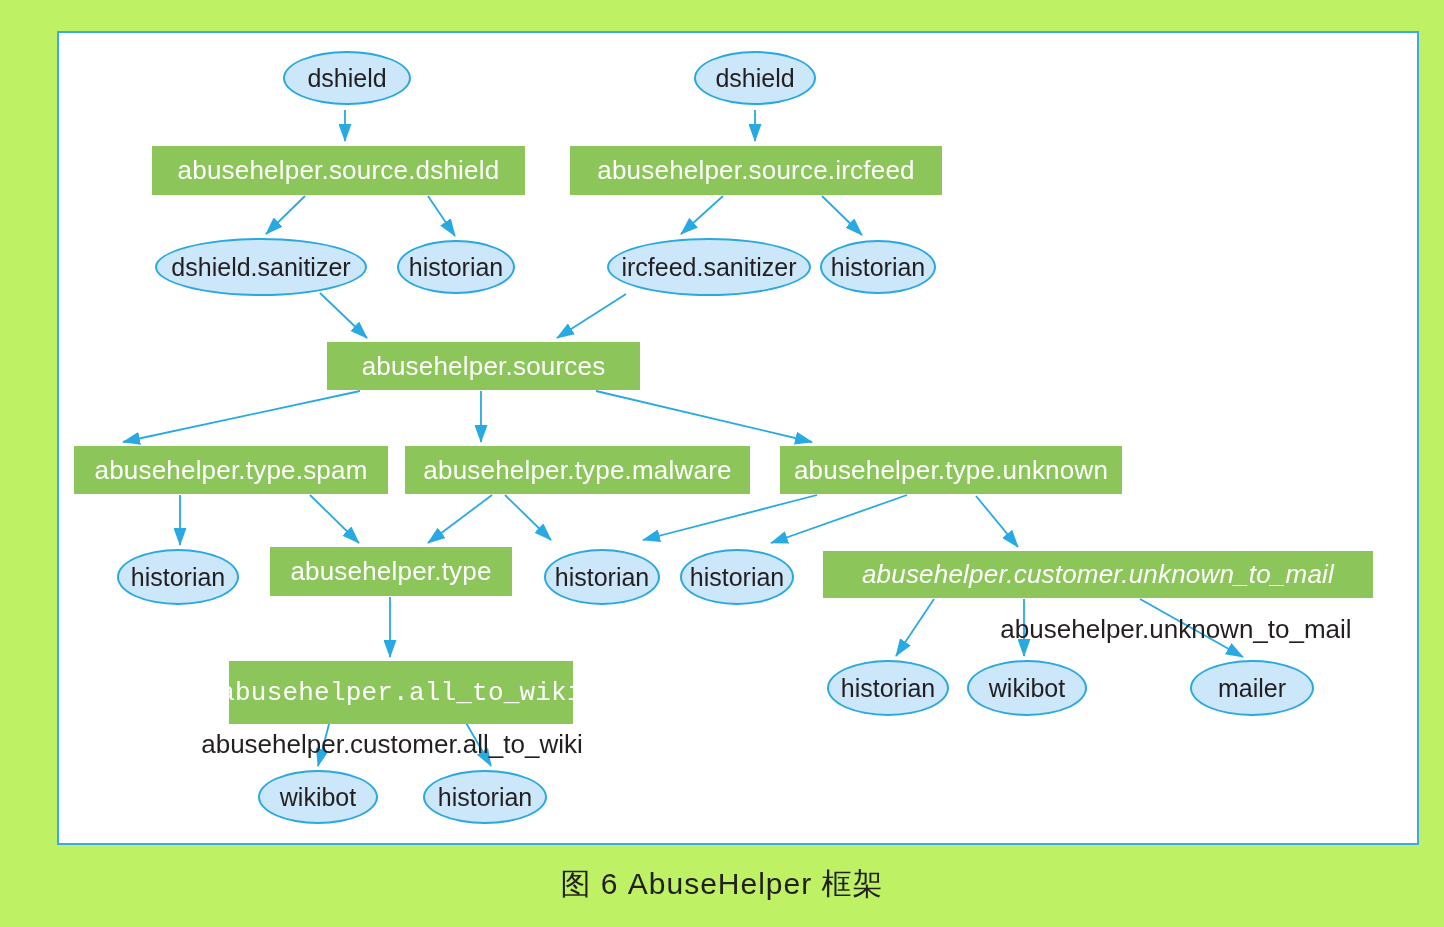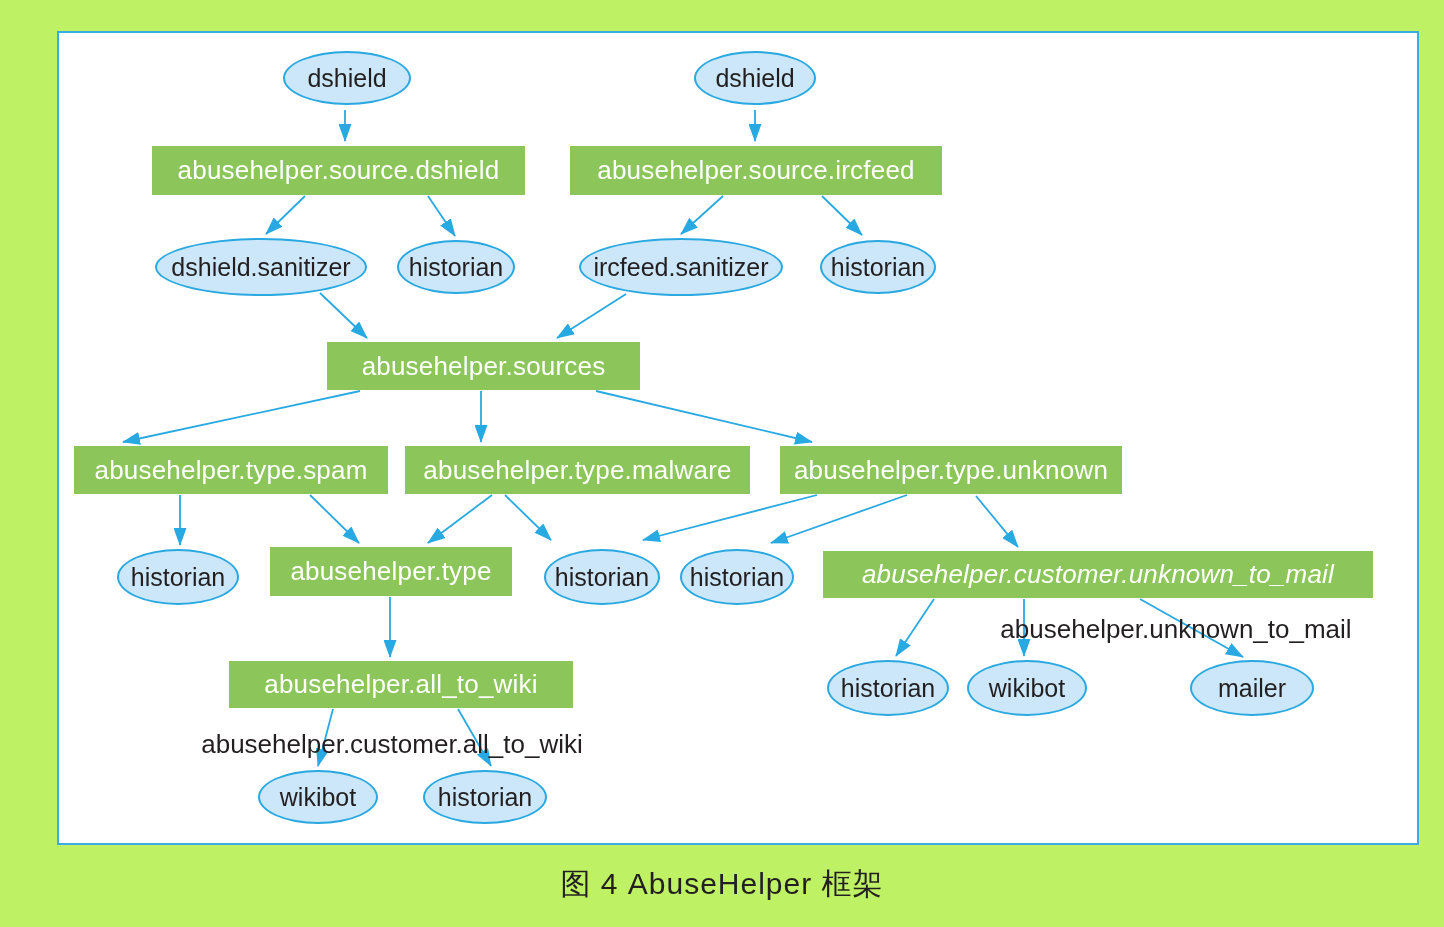--- a/index.html
+++ b/index.html
@@ -94,21 +94,21 @@
       </div>
       <div class="node-rect" style="left: 570px; top: 146px; width: 372px; height: 49px;">
         <span>abusehelper.source.ircfeed</span>
       </div>
       <div class="node-ellipse" style="left: 155px; top: 238px; width: 212px; height: 58px;">
         <span>dshield.sanitizer</span>
       </div>
       <div class="node-ellipse" style="left: 397px; top: 240px; width: 118px; height: 54px;">
         <span>historian</span>
       </div>
-      <div class="node-ellipse" style="left: 579px; top: 238px; width: 204px; height: 58px;">
+      <div class="node-ellipse" style="left: 607px; top: 238px; width: 204px; height: 58px;">
         <span>ircfeed.sanitizer</span>
       </div>
       <div class="node-ellipse" style="left: 820px; top: 240px; width: 116px; height: 54px;">
         <span>historian</span>
       </div>
       <div class="node-rect" style="left: 327px; top: 342px; width: 313px; height: 48px;">
         <span>abusehelper.sources</span>
       </div>
       <div class="node-rect" style="left: 74px; top: 446px; width: 314px; height: 48px;">
         <span>abusehelper.type.spam</span>
@@ -127,21 +127,21 @@
       </div>
       <div class="node-ellipse" style="left: 544px; top: 549px; width: 116px; height: 56px;">
         <span>historian</span>
       </div>
       <div class="node-ellipse" style="left: 680px; top: 549px; width: 114px; height: 56px;">
         <span>historian</span>
       </div>
       <div class="node-rect" style="left: 823px; top: 551px; width: 550px; height: 47px; font-style: italic;">
         <span>abusehelper.customer.unknown_to_mail</span>
       </div>
-      <div class="node-rect" style="left: 229px; top: 661px; width: 344px; height: 47px;">
+      <div class="node-rect" style="left: 229px; top: 661px; width: 344px; height: 63px; font-family: Liberation Mono, monospace;">
         <span>abusehelper.all_to_wiki</span>
       </div>
       <div class="node-ellipse" style="left: 827px; top: 660px; width: 122px; height: 56px;">
         <span>historian</span>
       </div>
       <div class="node-ellipse" style="left: 967px; top: 660px; width: 120px; height: 56px;">
         <span>wikibot</span>
       </div>
       <div class="node-ellipse" style="left: 1190px; top: 660px; width: 124px; height: 56px;">
         <span>mailer</span>
@@ -151,14 +151,14 @@
       </div>
       <div class="node-ellipse" style="left: 423px; top: 770px; width: 124px; height: 54px;">
         <span>historian</span>
       </div>
     </div>
   <div class="label-layer">
       <div class="float-label" style="left: 1176px; top: 629px;">abusehelper.unknown_to_mail</div>
       <div class="float-label" style="left: 392px; top: 744px;">abusehelper.customer.all_to_wiki</div>
     </div>
 
-  <div class="caption">图 4 AbuseHelper 框架</div>
+  <div class="caption">图 6 AbuseHelper 框架</div>
 </div>
 
 </body></html>

